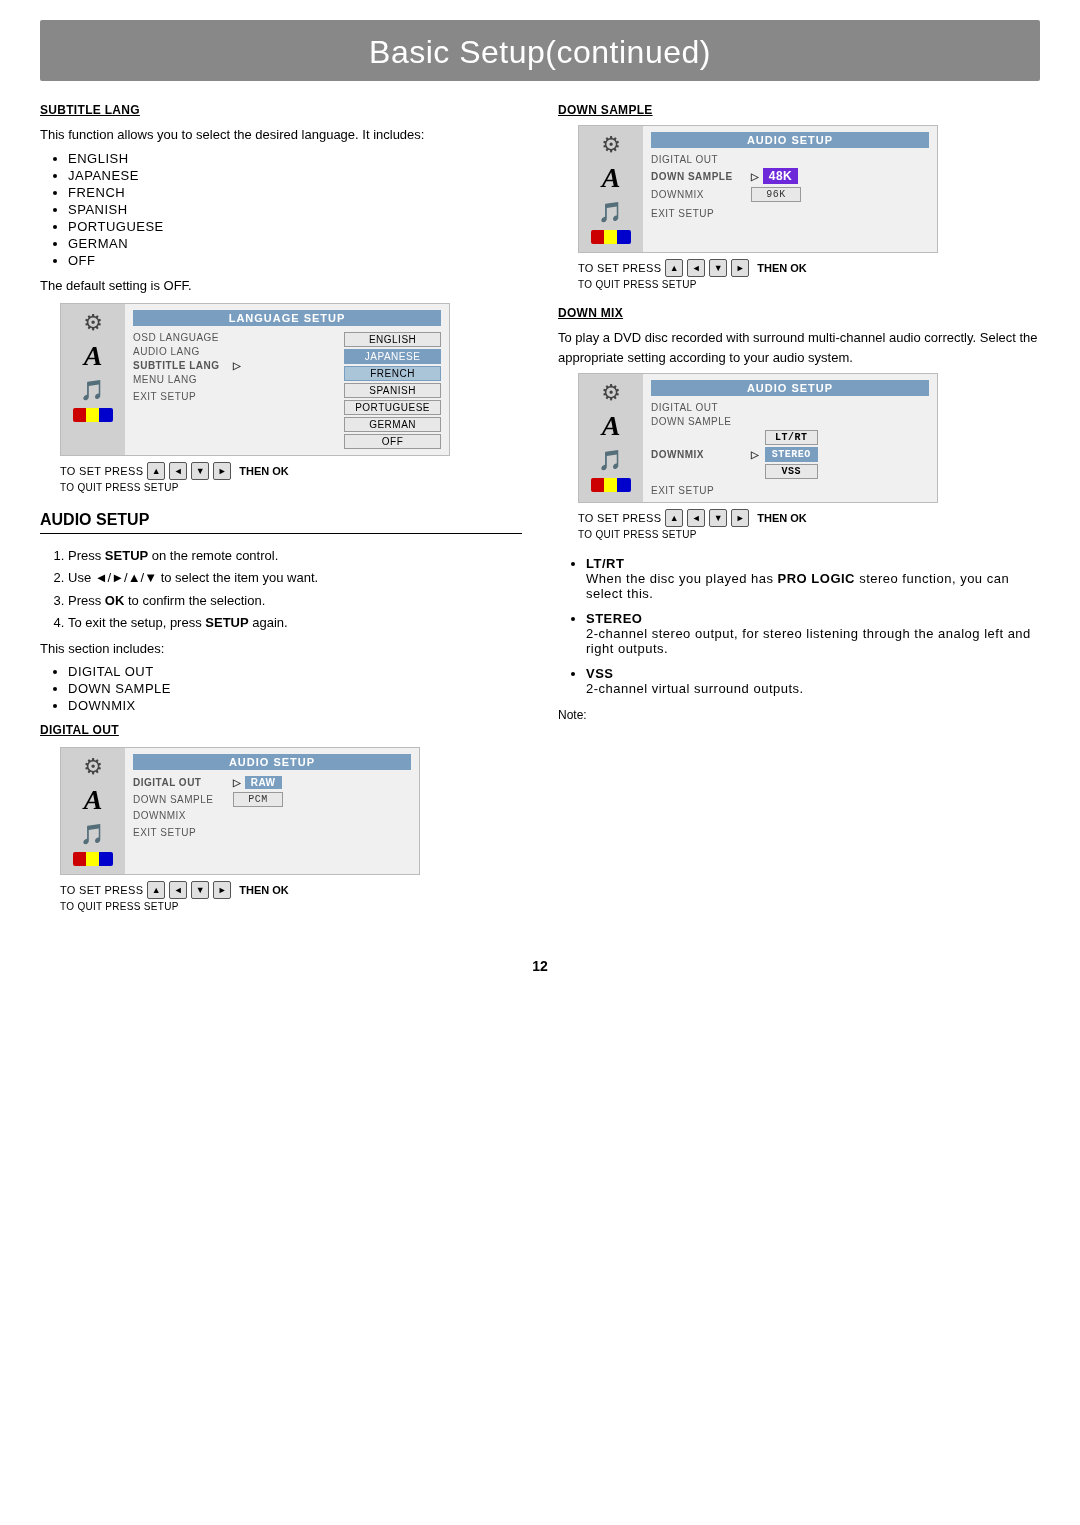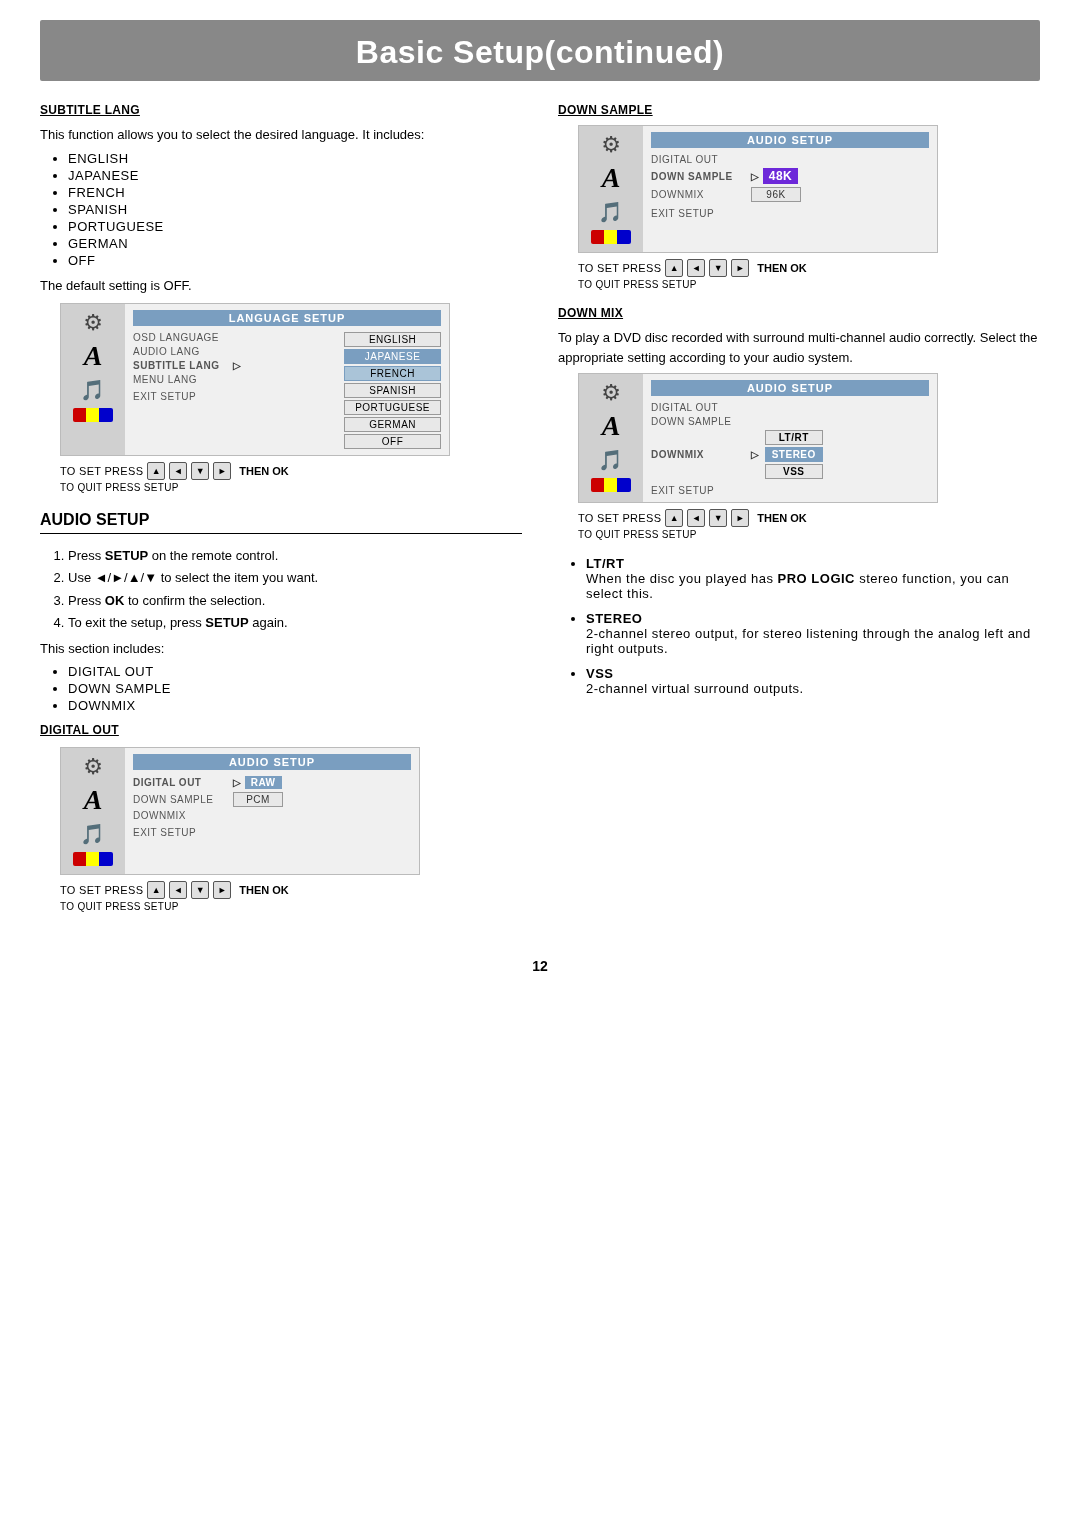--- a/index.html
+++ b/index.html
@@ -15,21 +15,21 @@
 
     .page-title-bar {
       background: #888;
       text-align: center;
       padding: 14px 0 10px 0;
       margin-bottom: 22px;
       border-radius: 2px;
     }
     .page-title-bar h1 {
       font-size: 32px;
-      font-weight: bold;
+      font-weight: normal;
       color: #fff;
       letter-spacing: 0.5px;
     }
 
     .two-col {
       display: flex;
       gap: 36px;
     }
     .col-left { flex: 1; }
     .col-right { flex: 1; }
@@ -154,20 +154,21 @@
       letter-spacing: 0.5px;
     }
     .menu-row .value-box {
       border: 1px solid #999;
       padding: 1px 6px;
       font-size: 10px;
       background: #e8e8e8;
       min-width: 50px;
       text-align: center;
       letter-spacing: 0.5px;
+      font-family: Liberation Mono, monospace;
     }
     .menu-row .value-box.selected {
       background: #7a9ec0;
       color: #fff;
       border-color: #7a9ec0;
     }
     .menu-row.active-row {
       color: #000;
       font-weight: bold;
     }
@@ -497,20 +498,21 @@
         </ul>
         <ul class="bullet-list" style="margin-top:8px;">
           <li>
             <strong>VSS</strong><br>
             <span>2-channel virtual surround outputs.</span>
           </li>
         </ul>
       </div>
 
       <div class="note-text">
+        <div>Note:</div>
       </div>
     </div>
 
   </div>
 
 </div>
 
 <div class="page-number">12</div>
 
 </body></html>

